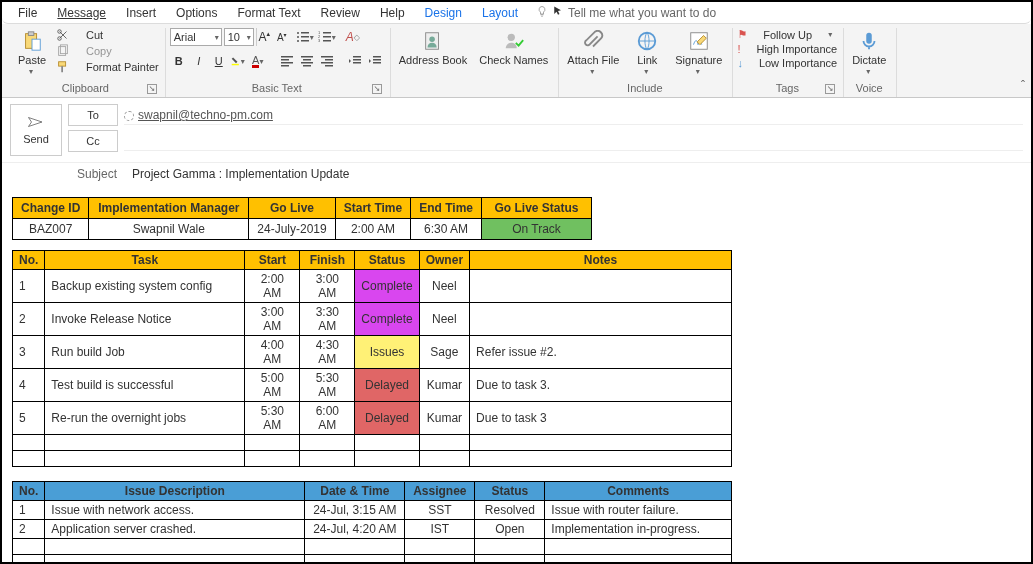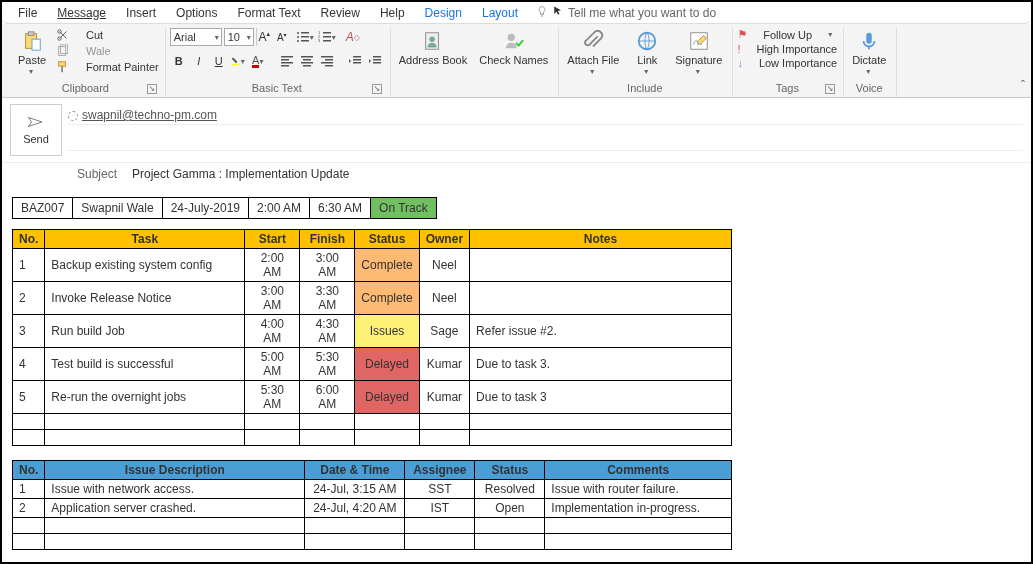--- a/index.html
+++ b/index.html
@@ -46,21 +46,21 @@
   .body-area { padding: 8px 10px; }
   table { border-collapse: collapse; font-family: Arial, sans-serif; font-size: 12px; }
   .tbl1 { margin-bottom: 10px; }
   .tbl1 th, .tbl1 td { border: 1px solid #000; padding: 3px 8px; text-align: center; }
   .gold { background: #ffc000; font-weight: bold; }
   .green-cell { background: #70c060; }
   .tbl2 { margin-bottom: 14px; }
   .tbl2 th, .tbl2 td { border: 1px solid #000; padding: 2px 6px; }
   .tbl2 th { background: #ffc000; font-weight: bold; text-align: center; }
   .tbl2 td.center { text-align: center; }
-  .status-complete { background: #fdba74; text-align: left; }
+  .status-complete { background: #d946ef; text-align: left; }
   .status-issues { background: #fff176; text-align: center; }
   .status-delayed { background: #e06666; text-align: center; }
   .tbl3 th, .tbl3 td { border: 1px solid #000; padding: 2px 6px; }
   .tbl3 th { background: #4a9ed6; font-weight: bold; text-align: center; }
   .tbl3 td.center { text-align: center; }
   .empty-row td { height: 16px; }
   .tag-flag { color: #d9534f; }
   .tag-hi { color: #d9534f; }
   .tag-lo { color: #5b9bd5; }
 </style>
@@ -112,21 +112,21 @@
               <circle cx="4" cy="12" r="2" fill="none" stroke="#555"></circle>
               <circle cx="4" cy="4" r="2" fill="none" stroke="#555"></circle>
             </svg>
           <span>Cut</span>
         </div>
         <div class="srow" style="opacity:.5">
           <svg viewBox="0 0 16 16">
               <rect x="3" y="3" width="8" height="10" fill="none" stroke="#555"></rect>
               <rect x="5" y="1" width="8" height="10" fill="none" stroke="#555"></rect>
             </svg>
-          <span>Wale</span>
+          <span>Copy</span>
         </div>
         <div class="srow">
           <svg viewBox="0 0 16 16">
               <rect x="3" y="2" width="8" height="5" fill="#f9d978" stroke="#b58a2b"></rect>
               <rect x="6" y="7" width="2" height="7" fill="#888"></rect>
             </svg>
           <span>Format Painter</span>
         </div>
       </div>
     </div>
@@ -335,34 +335,46 @@
   </div>
 </div>
 
 <div class="compose">
   <div class="send-btn">
     <svg viewBox="0 0 24 16">
         <path d="M2 2l18 6-18 6 4-6z" fill="none" stroke="#555"></path>
       </svg>
     <span>Send</span>
   </div>
+  <div class="addr-col">
+    <div class="addr-btn">To</div>
+    <div class="addr-btn">Cc</div>
+  </div>
   <div class="fields-col">
     <div class="to-text"><span class="circle"></span><span style="text-decoration:underline; color:#555;">swapnil@techno-pm.com</span></div>
     <div class="cc-line"></div>
   </div>
 </div>
 <div class="subj-row">
   <div class="subj-label">Subject</div>
   <div>Project Gamma : Implementation Update</div>
 </div>
 
 <div class="body-area">
 
   <table class="tbl1">
     <tbody>
+        <tr>
+      <th class="gold">Change ID</th>
+      <th class="gold" style="width:160px;">Implementation Manager</th>
+      <th class="gold">Go Live</th>
+      <th class="gold">Start Time</th>
+      <th class="gold">End Time</th>
+      <th class="gold" style="width:110px;">Go Live Status</th>
+    </tr>
     <tr>
       <td>BAZ007</td>
       <td>Swapnil Wale</td>
       <td>24-July-2019</td>
       <td>2:00 AM</td>
       <td>6:30 AM</td>
       <td class="green-cell">On Track</td>
     </tr>
   </tbody>
     </table>

